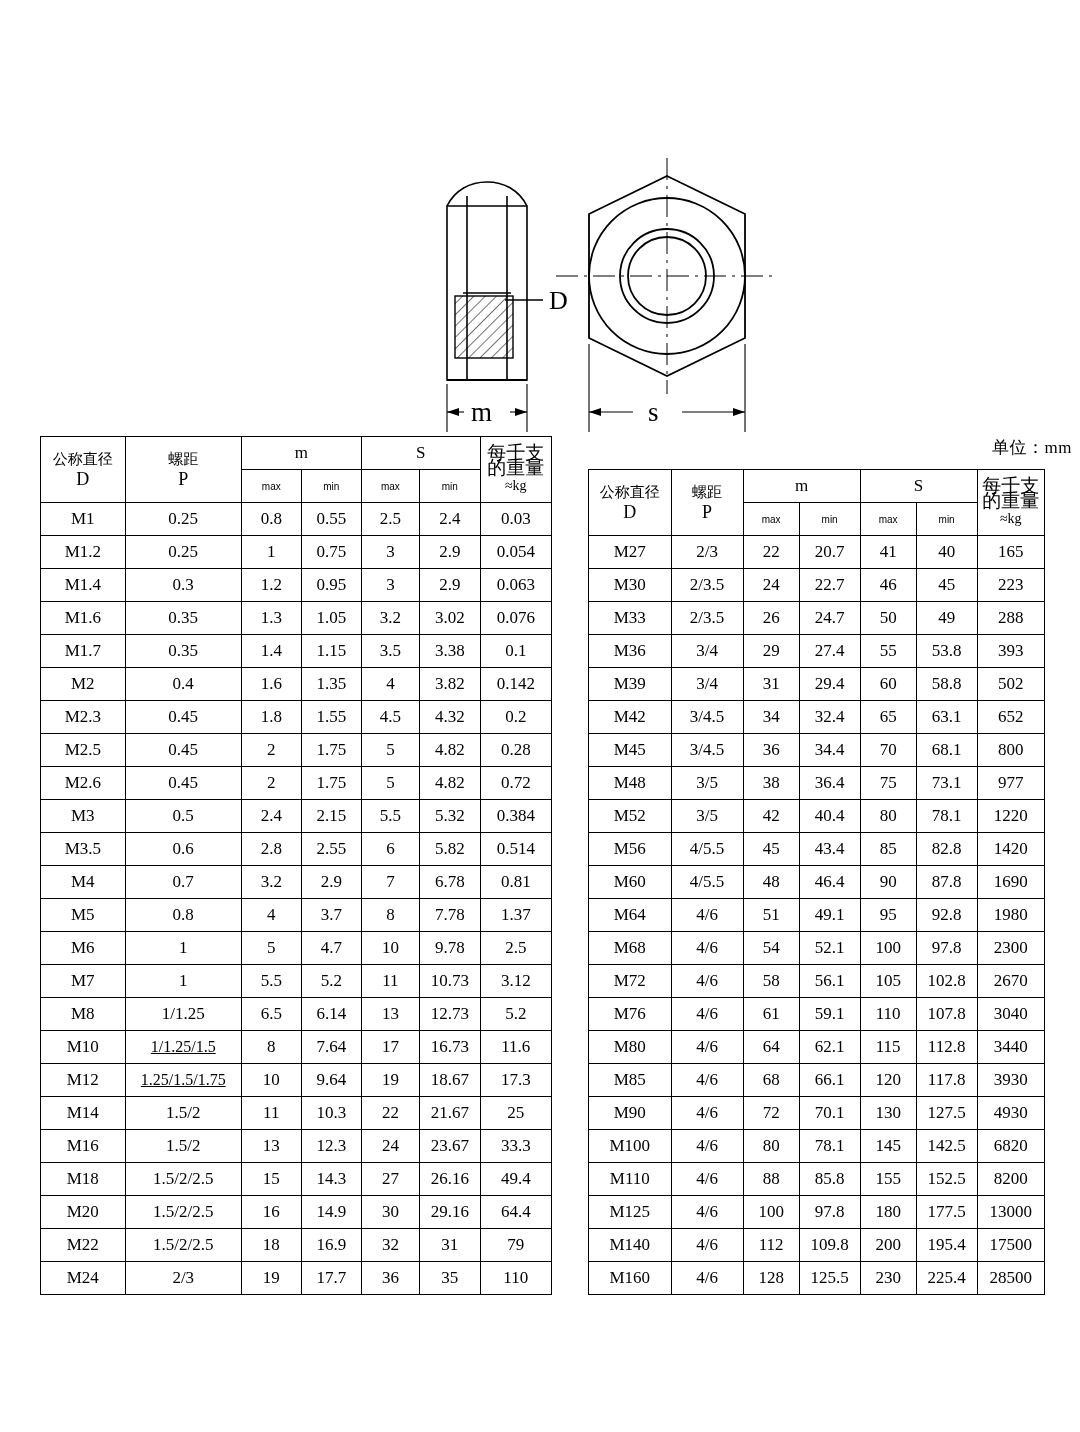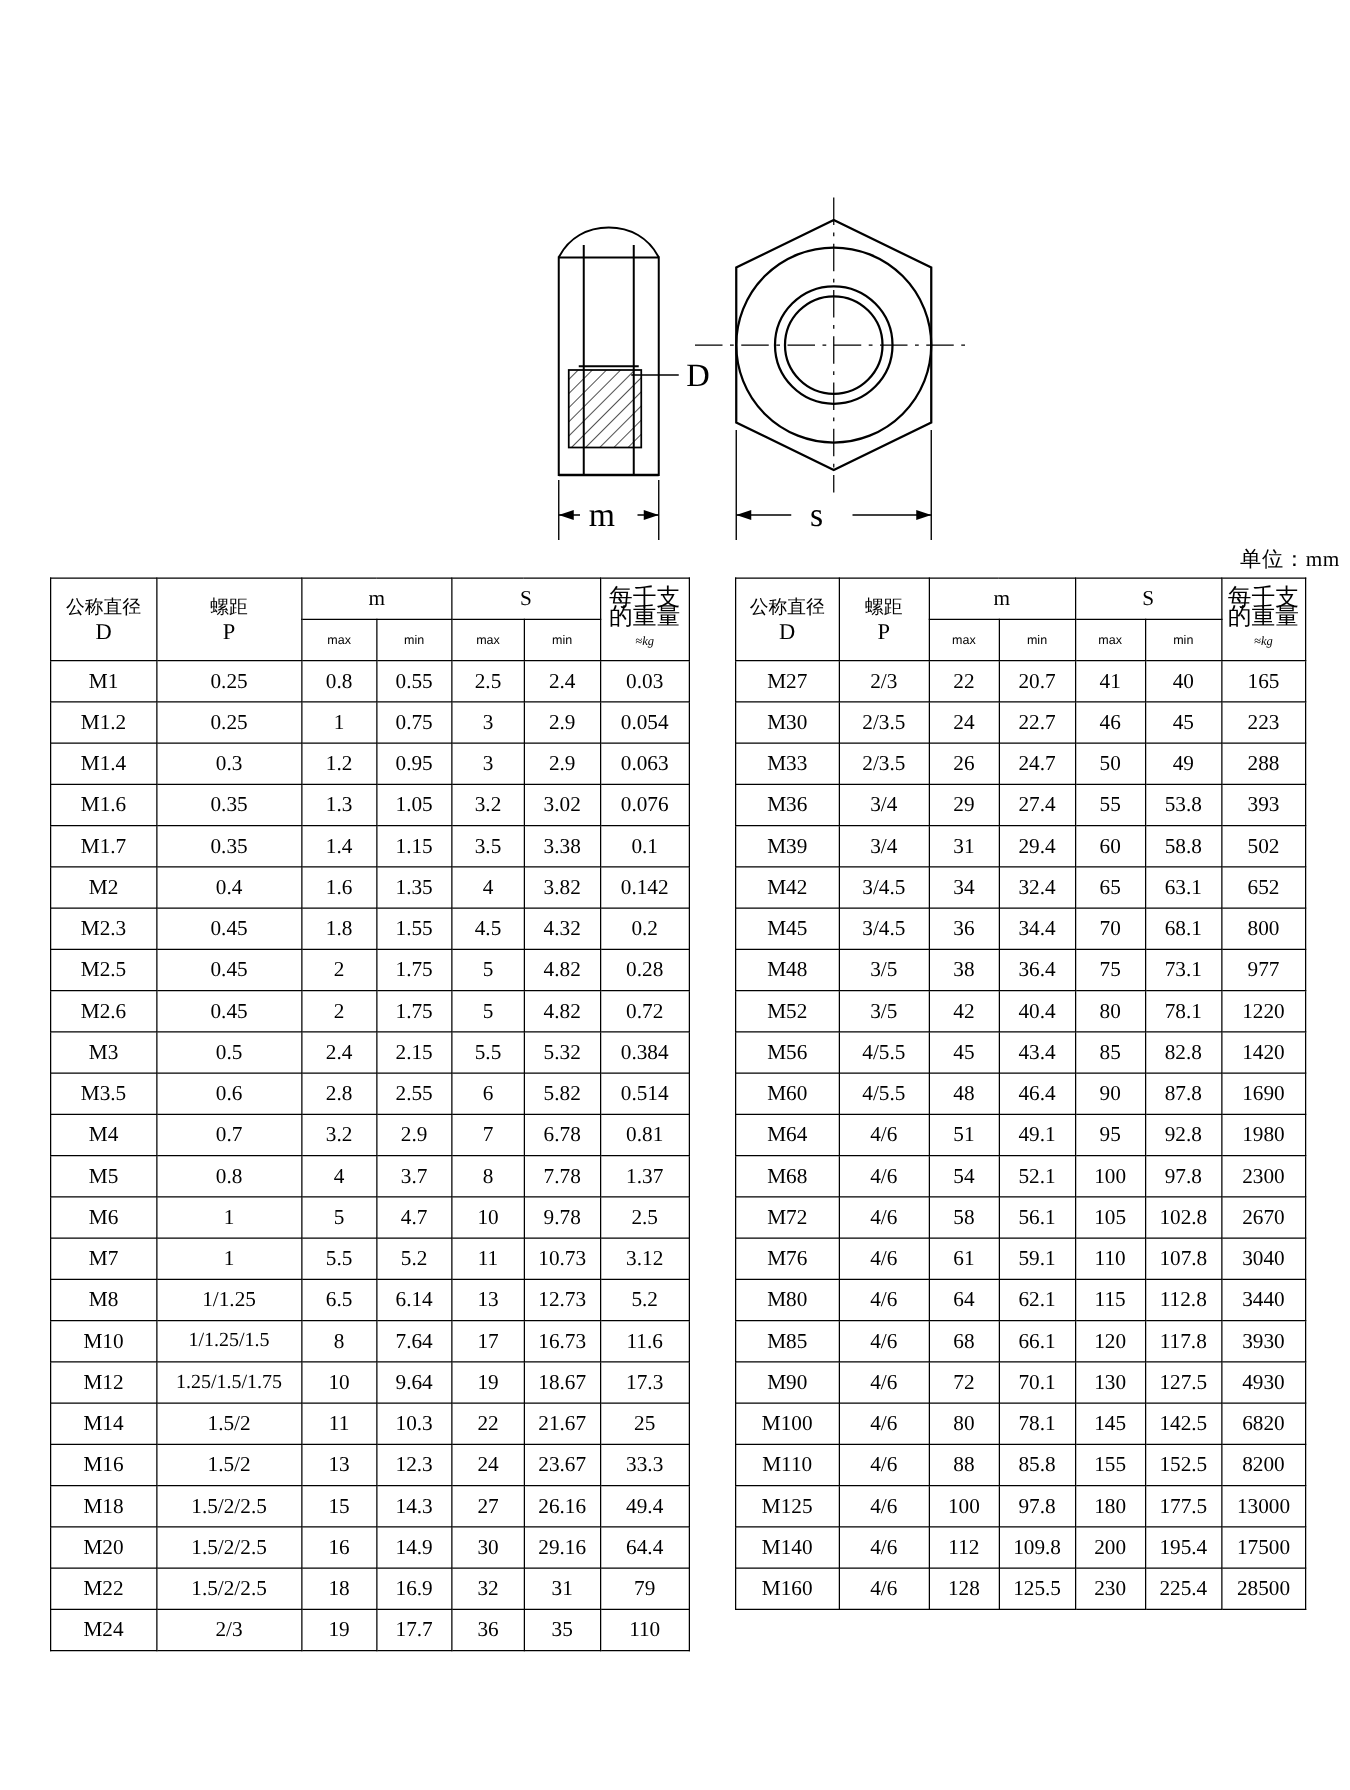--- a/index.html
+++ b/index.html
@@ -44,24 +44,24 @@
   }
   .unit-note .sub {
     font-size: 17px;
     vertical-align: baseline;
   }
 
   
   .tables-wrap {
     position: absolute;
     left: 40px;
-    top: 462px;
+    top: 436px;
     width: 1005px;
     display: flex;
-    align-items: flex-start;
+    align-items: flex-end;
     gap: 28px;
   }
   table.spec {
     border-collapse: collapse;
     table-layout: fixed;
     font-family: "Liberation Serif", serif;
     font-size: 17px;
   }
   table.spec td, table.spec th {
     border: 1px solid #000;
@@ -85,20 +85,21 @@
     font-size: 19px;
     display: block;
     line-height: 15px;
   }
   table.spec th .lat {
     font-family: "Liberation Serif", serif;
     font-size: 18px;
   }
   table.spec td.small {
     font-size: 16px;
+    text-decoration: underline;
   }
   .sub-hdr {
     font-size: 10px;
     font-family: Liberation Sans, sans-serif;
   }
   .tbl-left { margin-right: 8px; }
 
   
   .c-d   { width: 86px; }
   .c-p   { width: 118px; }
@@ -109,21 +110,21 @@
   .c-w   { width: 72px; }
 
   .c-d2   { width: 84px; }
   .c-p2   { width: 74px; }
   .c-mx2  { width: 58px; }
   .c-mn2  { width: 62px; }
   .c-sx2  { width: 58px; }
   .c-sn2  { width: 62px; }
   .c-w2   { width: 68px; }
 
-  .wsub { font-size: 10px; font-style: italic; }
+  .wsub { font-size: 14px; }
 </style>
 </head>
 <body>
 
 <div class="page">
 
   <div class="drawing">
     <svg width="1080" height="450" viewBox="0 0 1080 450">
       <defs>
         <pattern id="hatch" width="8" height="8" patternUnits="userSpaceOnUse" patternTransform="rotate(45)">

